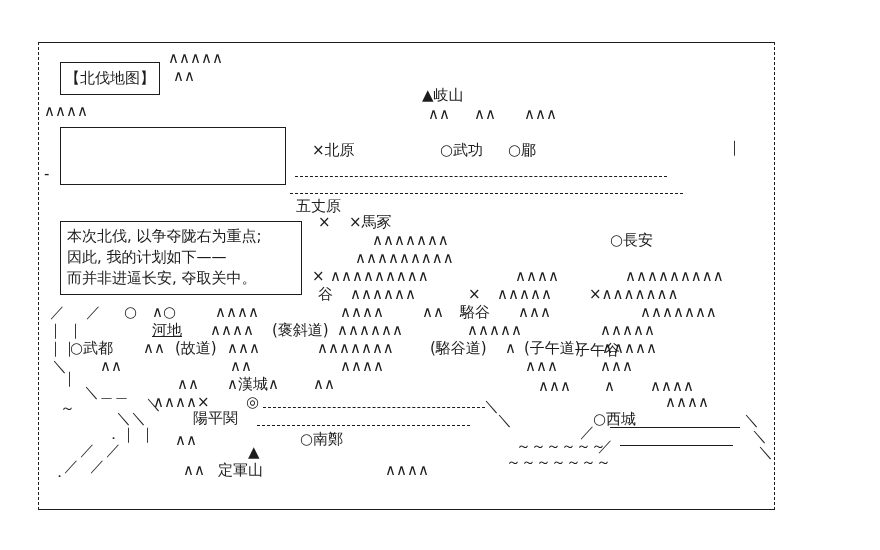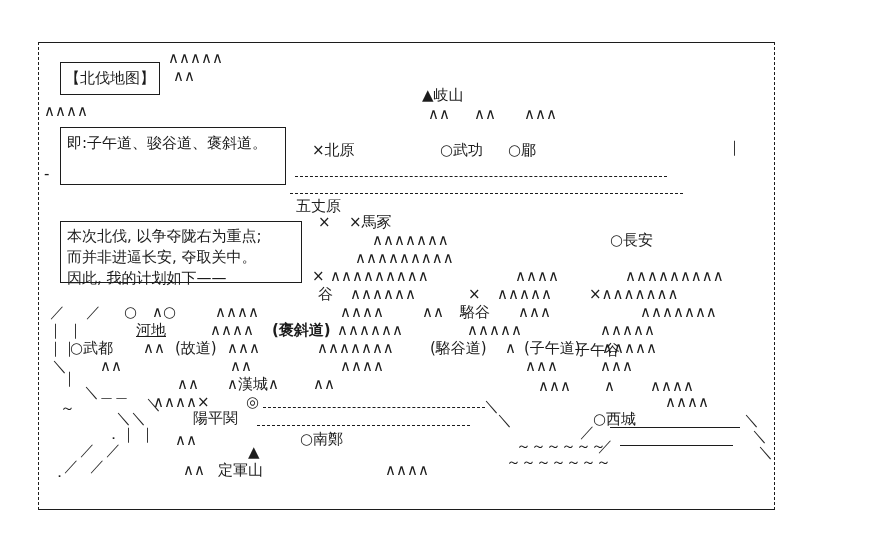--- a/index.html
+++ b/index.html
@@ -15,21 +15,21 @@
   }
   .f{position:absolute;font-size:15px;line-height:16px;white-space:pre;color:#1c1c1c;}
   .dl{position:absolute;height:0;border-top:1px dashed #1c1c1c;}
   .sl{position:absolute;height:0;border-top:1px solid #1c1c1c;}
   .tbox{position:absolute;border:1px solid #1c1c1c;background:#ffffff;box-sizing:border-box;}
   .tbox .bl{font-size:15px;line-height:21px;white-space:pre;}
   #title-box{left:60px;top:62px;width:100px;height:33px;text-align:center;}
   #title-box .bl{line-height:30px;}
   #info-box-routes{left:60px;top:127px;width:226px;height:58px;padding:5px 6px;}
   #info-box-routes .bl.ind{text-indent:22px;}
-  #info-box-plan{left:60px;top:221px;width:242px;height:62px;padding:4px 6px;}
+  #info-box-plan{left:60px;top:221px;width:242px;height:74px;padding:4px 6px;}
 </style>
 </head>
 <body>
 
 <div id="stage">
   <div id="map-border"></div>
   <div id="aa-layer">
       <span class="f" style="left: 168px; top: 50px;">∧∧∧∧∧</span>
       <span class="f" style="left: 173px; top: 68px;">∧∧</span>
       <span class="f" style="left: 422px; top: 87px;">▲岐山</span>
@@ -63,23 +63,23 @@
       <span class="f" style="left: 152px; top: 304px;">∧○</span>
       <span class="f" style="left: 215px; top: 304px;">∧∧∧∧</span>
       <span class="f" style="left: 340px; top: 304px;">∧∧∧∧</span>
       <span class="f" style="left: 422px; top: 304px;">∧∧</span>
       <span class="f" style="left: 460px; top: 304px;">駱谷</span>
       <span class="f" style="left: 518px; top: 304px;">∧∧∧</span>
       <span class="f" style="left: 575px; top: 304px; margin-top: 38px;">子午谷</span>
       <span class="f" style="left: 640px; top: 304px;">∧∧∧∧∧∧∧</span>
       <span class="f" style="left: 48px; top: 322px;">｜</span>
       <span class="f" style="left: 68px; top: 322px;">｜</span>
-      <span class="f" style="left: 136px; top: 322px; text-decoration: underline;">河地</span>
+      <span class="f" style="left: 152px; top: 322px; text-decoration: underline;">河地</span>
       <span class="f" style="left: 210px; top: 322px;">∧∧∧∧</span>
-      <span class="f" style="left: 272px; top: 322px; font-weight: bold;">(褒斜道)</span>
+      <span class="f" style="left: 272px; top: 322px;">(褒斜道)</span>
       <span class="f" style="left: 337px; top: 322px;">∧∧∧∧∧∧</span>
       <span class="f" style="left: 467px; top: 322px;">∧∧∧∧∧</span>
       <span class="f" style="left: 600px; top: 322px;">∧∧∧∧∧</span>
       <span class="f" style="left: 48px; top: 340px;">｜</span>
       <span class="f" style="left: 62px; top: 340px;">｜</span>
       <span class="f" style="left: 70px; top: 340px;">○武都</span>
       <span class="f" style="left: 143px; top: 340px;">∧∧</span>
       <span class="f" style="left: 175px; top: 340px;">(故道)</span>
       <span class="f" style="left: 227px; top: 340px;">∧∧∧</span>
       <span class="f" style="left: 317px; top: 340px;">∧∧∧∧∧∧∧</span>
@@ -137,21 +137,20 @@
       <div class="dl" style="left: 257px; top: 425px; width: 213px;"></div>
       <div class="sl" style="left: 610px; top: 427px; width: 130px;"></div>
       <div class="sl" style="left: 620px; top: 445px; width: 113px;"></div>
     </div>
 
   <div id="title-box" class="tbox">
     <div class="bl">【北伐地图】</div>
   </div>
 
   <div id="info-box-routes" class="tbox">
-    <div class="bl">即:子午道、骏谷道、褒斜道。</div>
   </div>
 
   <div id="info-box-plan" class="tbox">
     <div class="bl">本次北伐, 以争夺陇右为重点;</div>
+    <div class="bl">因此, 我的计划如下——</div>
     <div class="bl">而并非进逼长安, 夺取关中。</div>
-    <div class="bl">因此, 我的计划如下——</div>
   </div>
 </div>
 
 </body></html>

